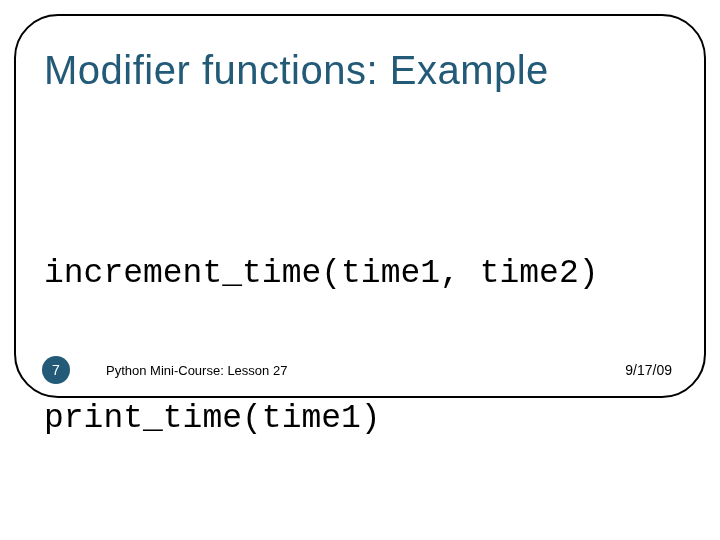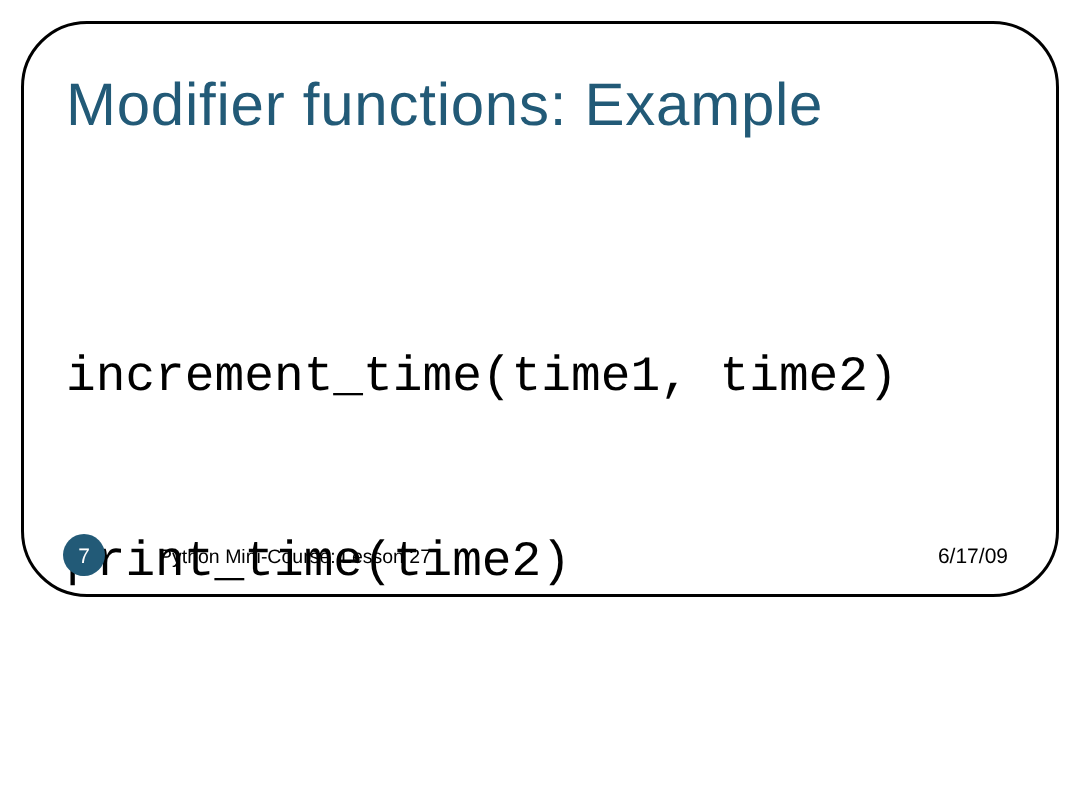--- a/index.html
+++ b/index.html
@@ -31,21 +31,21 @@
   .code-block {
     position: absolute;
     top: 148px;
     left: 44px;
     font-family: "Courier New", Courier, monospace;
     font-size: 33px;
     color: #000;
     line-height: 1.25;
     white-space: pre;
   }
-  .code-line { display: block; }
+  .code-line { display: block; margin-top: 22px; }
   .page-badge {
     position: absolute;
     left: 42px;
     bottom: 28px;
     width: 28px;
     height: 28px;
     border-radius: 50%;
     background: #225a77;
     color: #fff;
     font-size: 14px;
@@ -72,22 +72,23 @@
 </head>
 <body>
 
 <div class="slide">
   <div class="frame"></div>
 
   <h1 class="title">Modifier functions: Example</h1>
 
   <div class="code-block">
     <span class="code-line">increment_time(time1, time2)</span>
+    <span class="code-line">print_time(time1)</span>
     <span class="code-line">print_time(time2)</span>
   </div>
 
   <div class="page-badge">
     <span>7</span>
   </div>
 
   <div class="footer-left">Python Mini-Course: Lesson 27</div>
-  <div class="footer-right">6/17/09</div>
+  <div class="footer-right">9/17/09</div>
 </div>
 
 </body></html>

